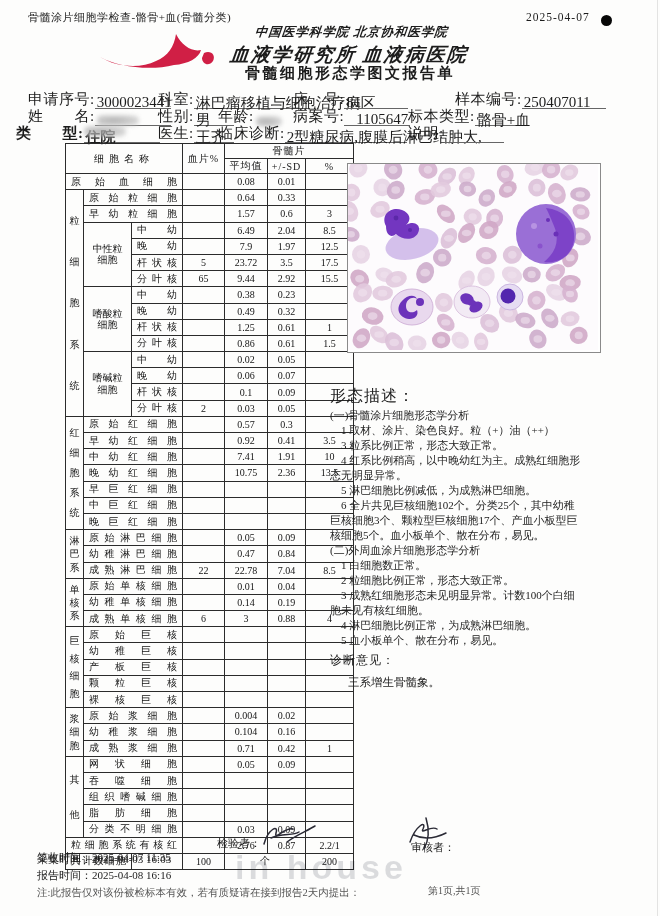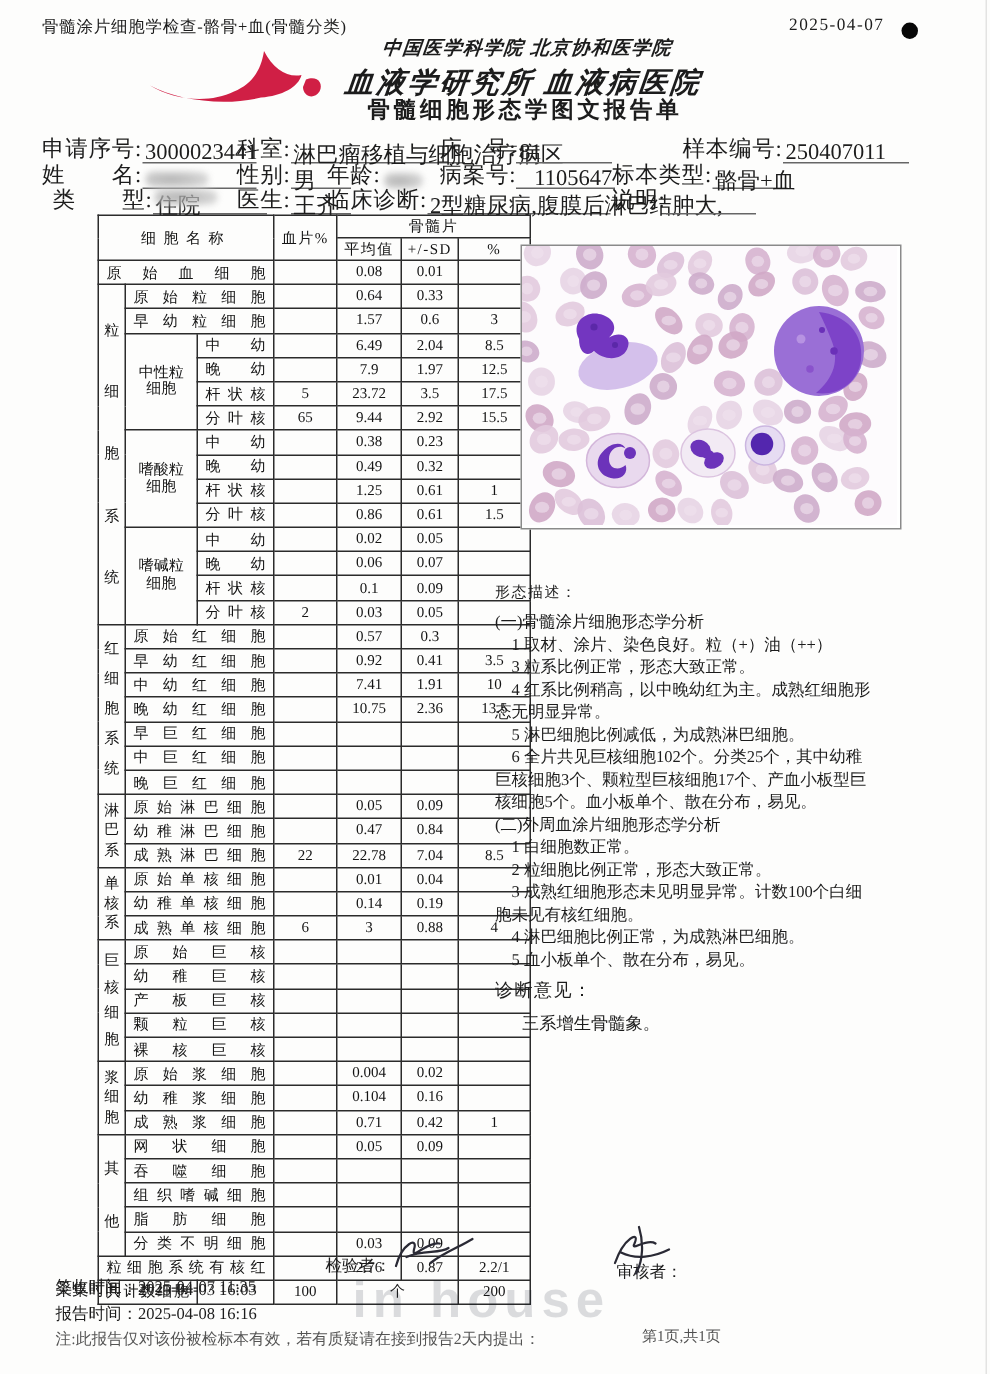--- a/index.html
+++ b/index.html
@@ -37,21 +37,21 @@
   #marrow-table td.j{text-align:justify;text-align-last:justify;padding:0 5px;}
   #marrow-table td.v{white-space:pre-line;vertical-align:middle;padding:0;}
   #marrow-table td.w{white-space:pre-line;line-height:1.15;}
   #marrow-table th.nm{letter-spacing:5px;}
 
   
   .micro{position:absolute;left:347px;top:163px;width:252px;height:188px;border:1px solid #8a8a8a;background:#fff;}
 
   
   .morph{position:absolute;left:330px;top:388px;width:320px;font-size:11px;line-height:15px;}
-  .morph-title{font-size:10px;letter-spacing:1px;margin-bottom:5px;}
+  .morph-title{font-size:16px;letter-spacing:1px;margin-bottom:5px;}
   .diag{position:absolute;left:330px;top:652px;width:320px;font-size:11.5px;}
   .diag-title{font-size:12px;letter-spacing:1px;}
   .diag-body{margin-top:6px;padding-left:18px;}
 
   
   .ft{position:absolute;font-size:11px;white-space:nowrap;}
   .note{font-size:10.5px;color:#2a2a2a;opacity:.8;}
   .pagenum{font-size:10px;color:#333;opacity:.85;}
   .sig{position:absolute;}
   .watermark{position:absolute;left:235px;top:848px;font-family:"Liberation Sans","DejaVu Sans",sans-serif;
@@ -86,21 +86,21 @@
       <span class="fld" style="left:432px;margin-left:23px;"><span class="flab">样本编号:</span><span class="fval" style="width:80px;">250407011</span></span>
     </div>
     <div class="irow" style="top:19px;">
       <span class="fld" style="left:28px;"><span class="flab">姓　　名:</span><span class="fval" style="width:72px;position:relative;"><i class="blob"></i></span></span>
       <span class="fld" style="left:158px;"><span class="flab">性别:</span><span class="fval" style="width:36px;">男</span></span>
       <span class="fld" style="left:218px;"><span class="flab">年龄:</span><span class="fval" style="width:34px;border-bottom:none;"><i class="blob small"></i></span></span>
       <span class="fld" style="left:293px;"><span class="flab">病案号:</span><span class="fval" style="width:62px;text-align:right;">1105647</span></span>
       <span class="fld" style="left:408px;"><span class="flab">标本类型:</span><span class="fval" style="width:46px;">骼骨+血</span></span>
     </div>
     <div class="irow" style="top:36px;">
-      <span class="fld" style="left:35px;"><span class="flab">类　　型:</span><span class="fval" style="width:72px;position:relative;">住院</span><i class="blob over" style="left:68px;"></i></span>
+      <span class="fld" style="left:16px;font-weight:bold;"><span class="flab">类　　型:</span><span class="fval" style="width:72px;position:relative;">住院</span><i class="blob over" style="left:68px;"></i></span>
       <span class="fld" style="left:158px;"><span class="flab">医生:</span><span class="fval" style="width:36px;">王齐</span></span>
       <span class="fld" style="left:218px;"><span class="flab">临床诊断:</span><span class="fval" style="width:118px;white-space:nowrap;">2型糖尿病,腹膜后淋巴结肿大,</span></span>
       <span class="fld" style="left:408px;"><span class="flab">说明:</span><span class="fval" style="width:56px;"></span></span>
     </div>
   </div>
 
   <table id="marrow-table">
     <colgroup>
         <col style="width:18px">
         <col style="width:48px">

